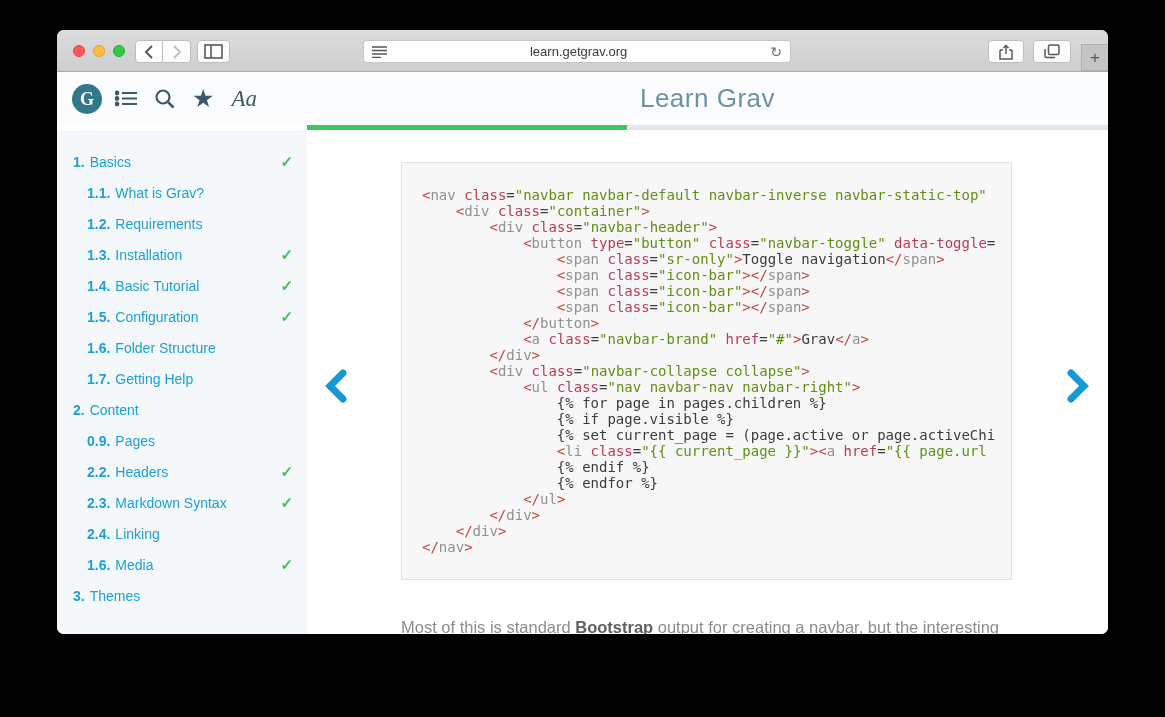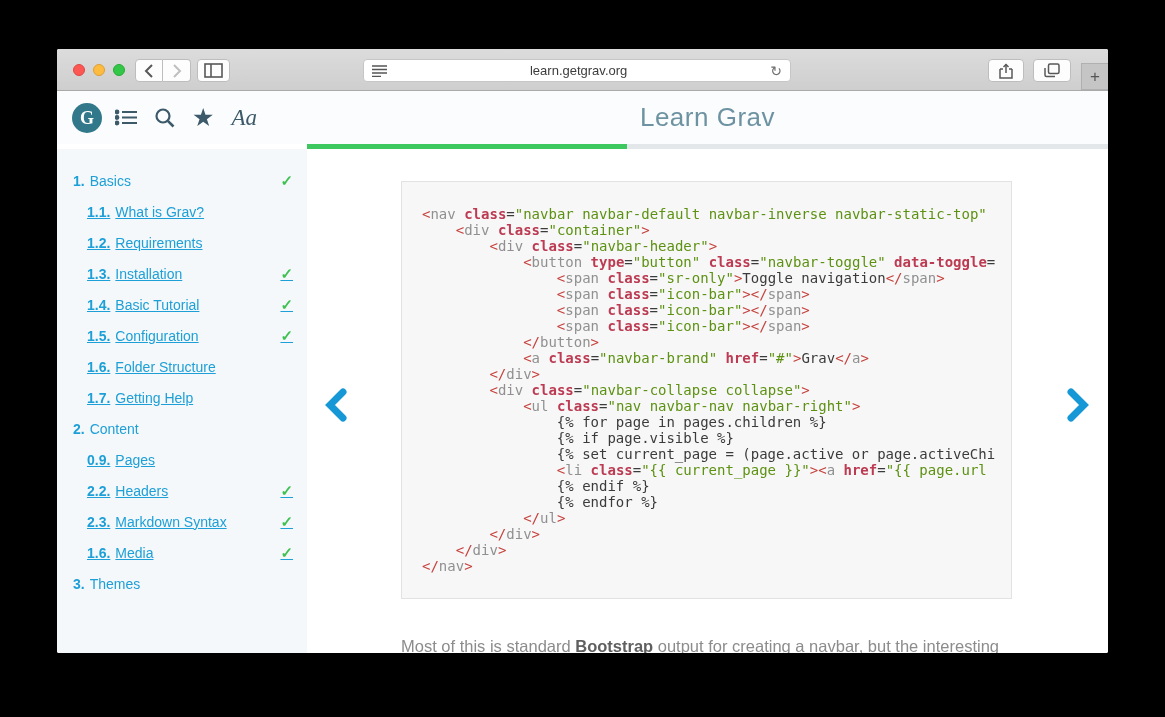--- a/index.html
+++ b/index.html
@@ -1,21 +1,21 @@
 <!DOCTYPE html>
 <html><head>
 <meta charset="utf-8">
 <style>
   * { margin:0; padding:0; box-sizing:border-box; }
   html,body { width:1165px; height:717px; }
   body { background:#000; position:relative; font-family:"Liberation Sans", sans-serif; overflow:hidden; }
 
   .window { position:absolute; left:57px; top:30px; width:1051px; height:604px;
-            background:#fff; border-radius:2px; overflow:hidden;
-            box-shadow:0 18px 45px rgba(0,0,0,.65);margin-top:19px; }
+            background:#fff; border-radius:7px; overflow:hidden;
+            box-shadow:0 18px 45px rgba(0,0,0,.65); }
 
   
   .titlebar { position:absolute; left:0; top:0; right:0; height:42px;
               background:linear-gradient(180deg,#dcdcdc,#cecece);
               border-bottom:1px solid #a9a9a9; }
   .tl { position:absolute; left:16px; top:15px; display:flex; gap:8px; }
   .tl span { width:12px; height:12px; border-radius:50%; display:block; cursor:default; }
   .tl-close { background:#fc5753; border:1px solid #df4744; }
   .tl-min   { background:#fdbc40; border:1px solid #de9f34; }
   .tl-zoom  { background:#33c748; border:1px solid #27aa35; }
@@ -60,31 +60,31 @@
   .progress .track { position:absolute; left:250px; right:0; top:0; bottom:0; background:#e3e7ea; }
   .progress .fill { position:absolute; left:0; top:0; bottom:0; width:320px; background:#3cc75f; }
 
   
   .bodyrow { position:absolute; left:0; top:100px; right:0; bottom:0; display:flex; }
   .side { width:250px; background:#f4f8fa; overflow:hidden; padding-top:16px; }
   .side-item { height:31px; display:flex; align-items:center; font-size:14px;
                color:#1d9fd7; padding-right:14px; cursor:default; }
   .side-item .num { font-weight:bold; margin-right:5px; }
   .side-item.lv1 { padding-left:16px; }
-  .side-item.lv2 { padding-left:30px;text-decoration:underline; }
+  .side-item.lv2 { padding-left:30px; }
   .side-item .chk { margin-left:auto; color:#3ec151; font-size:15px; font-weight:bold; }
 
   .main { flex:1; position:relative; background:#fff; overflow:hidden; }
   .code-box { position:absolute; left:94px; top:32px; width:611px; height:418px;
               background:#f7f7f7; border:1px solid #e2e2e2; padding:24px 20px; overflow:hidden; }
   .code-box pre { font-family:"DejaVu Sans Mono", monospace; font-size:14px; line-height:16px;
                   white-space:pre; }
   .cp { color:#c5413c; }
   .ct { color:#909090; }
-  .ca { color:#bc3a52; font-weight:bold; }
+  .ca { color:#bc3a52; font-weight:normal; }
   .cs { color:#5d9112; }
   .cx { color:#3b3b3b; }
 
   .pager { position:absolute; top:238px; width:28px; height:36px; display:flex;
            align-items:center; justify-content:center; color:#1598d5; cursor:pointer; }
   .pager.prev { left:14px; }
   .pager.next { right:16px; }
 
   .para { position:absolute; left:94px; top:485px; width:620px; font-size:16.5px;
           color:#8c8c8c; line-height:24px; }
@@ -245,20 +245,24 @@
             <span class="num">2.2.</span>
             <span>Headers</span>
             <span class="chk">✓</span>
           </div>
           <div class="side-item lv2">
             <span class="num">2.3.</span>
             <span>Markdown Syntax</span>
             <span class="chk">✓</span>
           </div>
           <div class="side-item lv2">
+            <span class="num">2.4.</span>
+            <span>Linking</span>
+          </div>
+          <div class="side-item lv2">
             <span class="num">1.6.</span>
             <span>Media</span>
             <span class="chk">✓</span>
           </div>
           <div class="side-item lv1">
             <span class="num">3.</span>
             <span>Themes</span>
           </div>
         </div>
     </nav>

